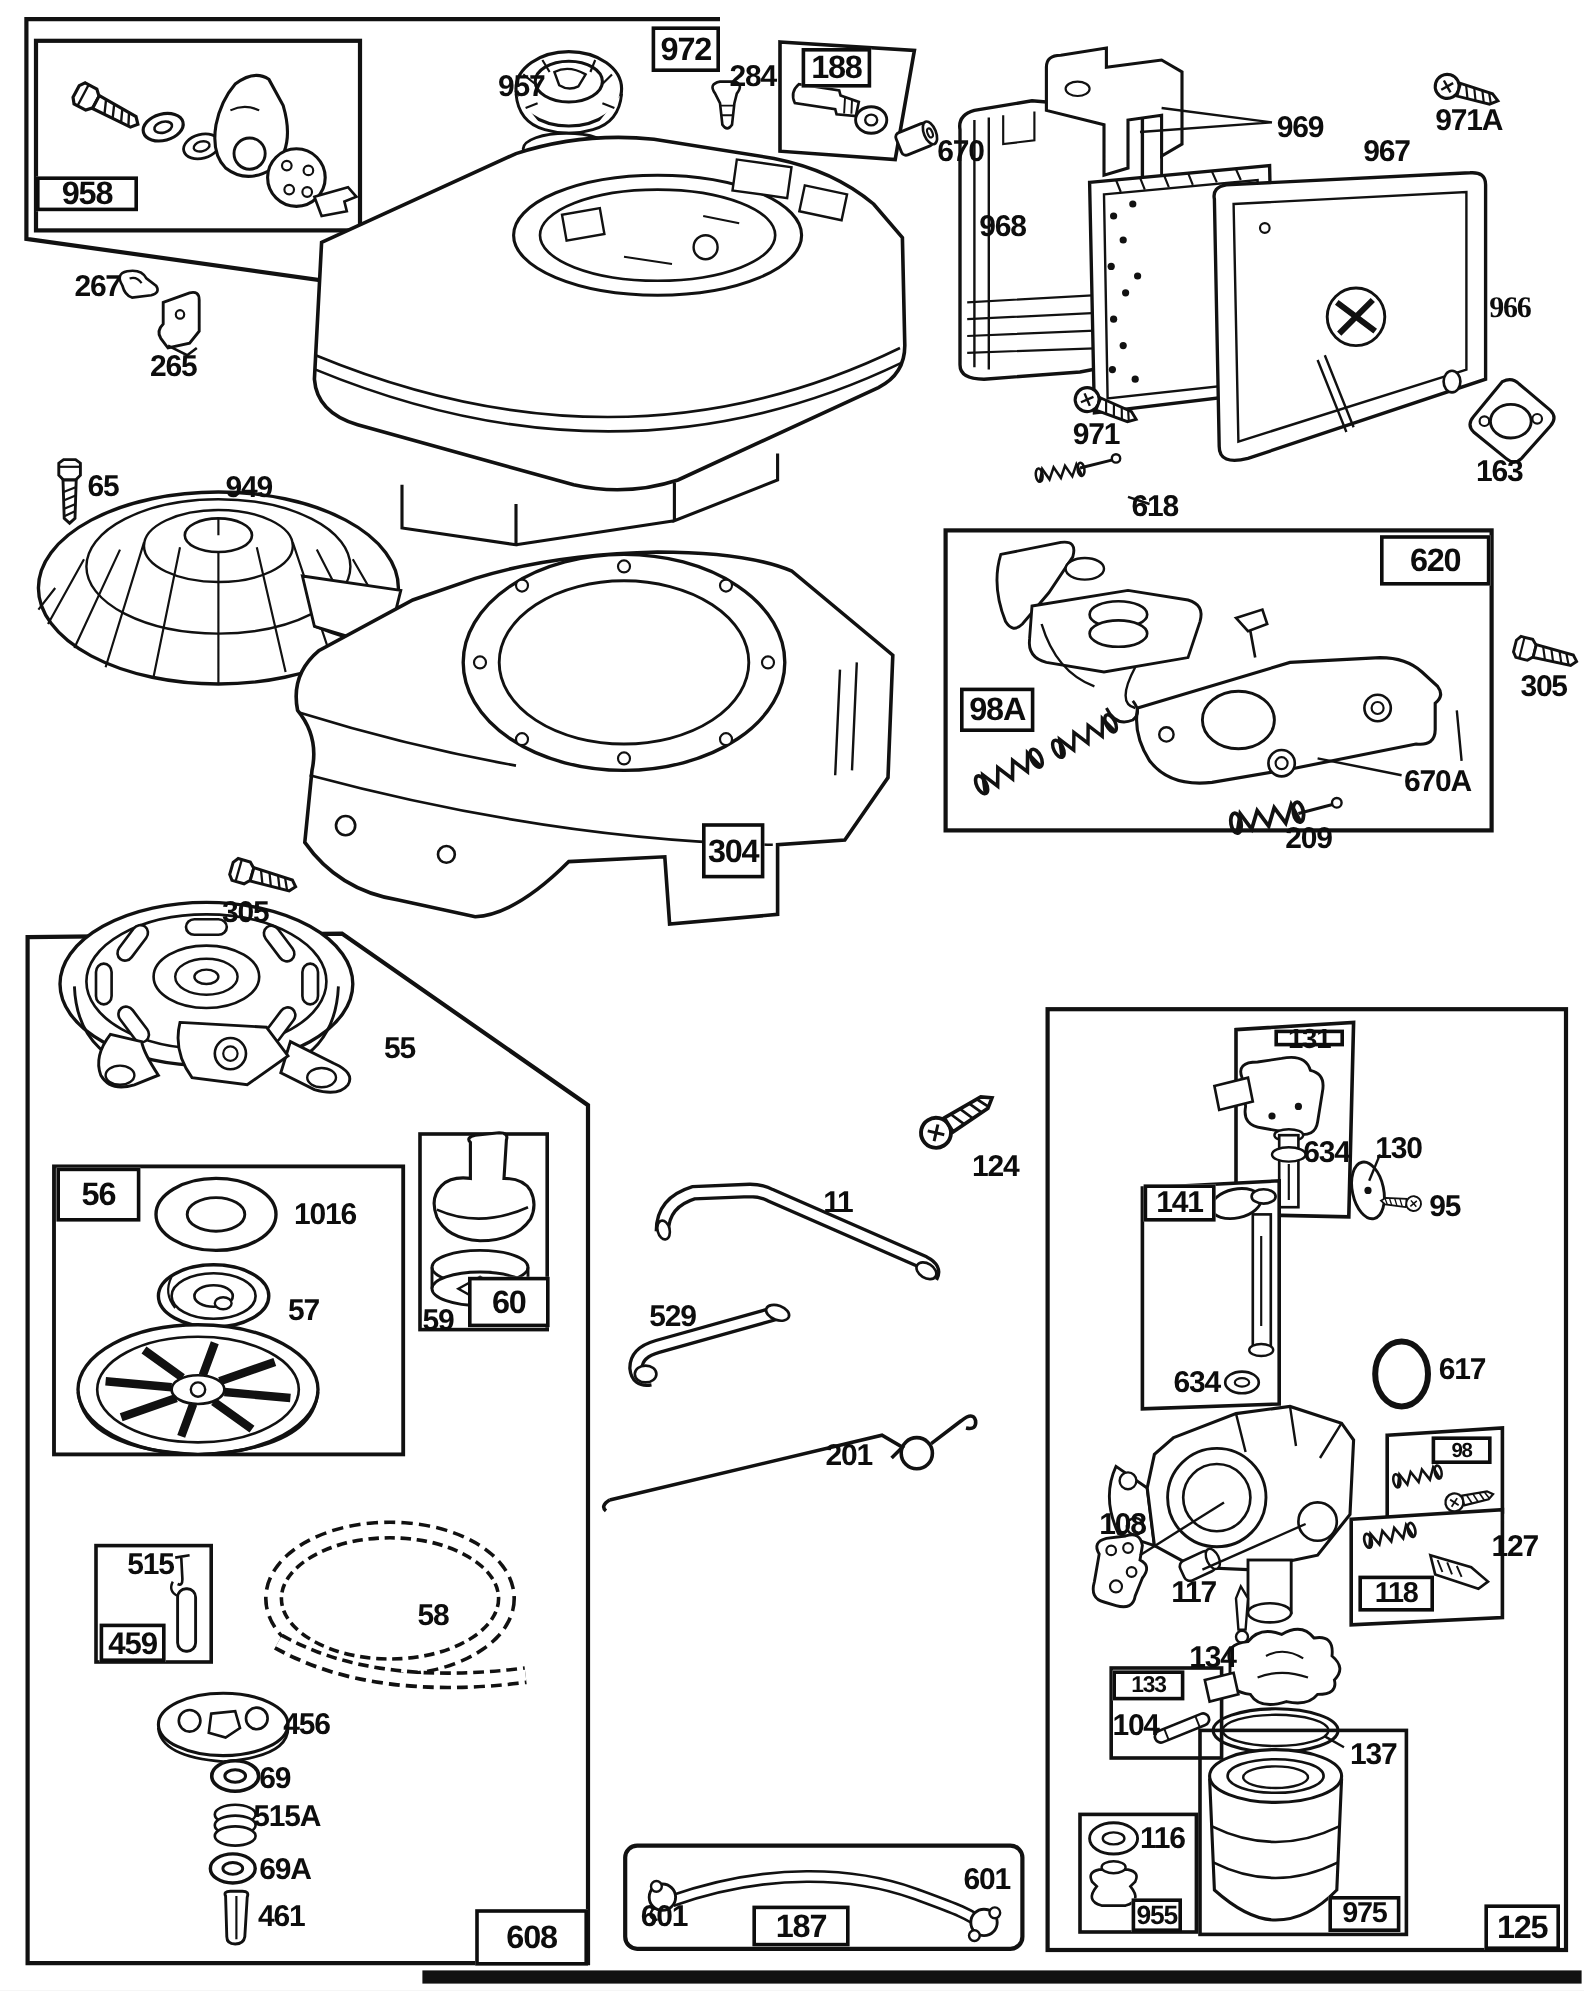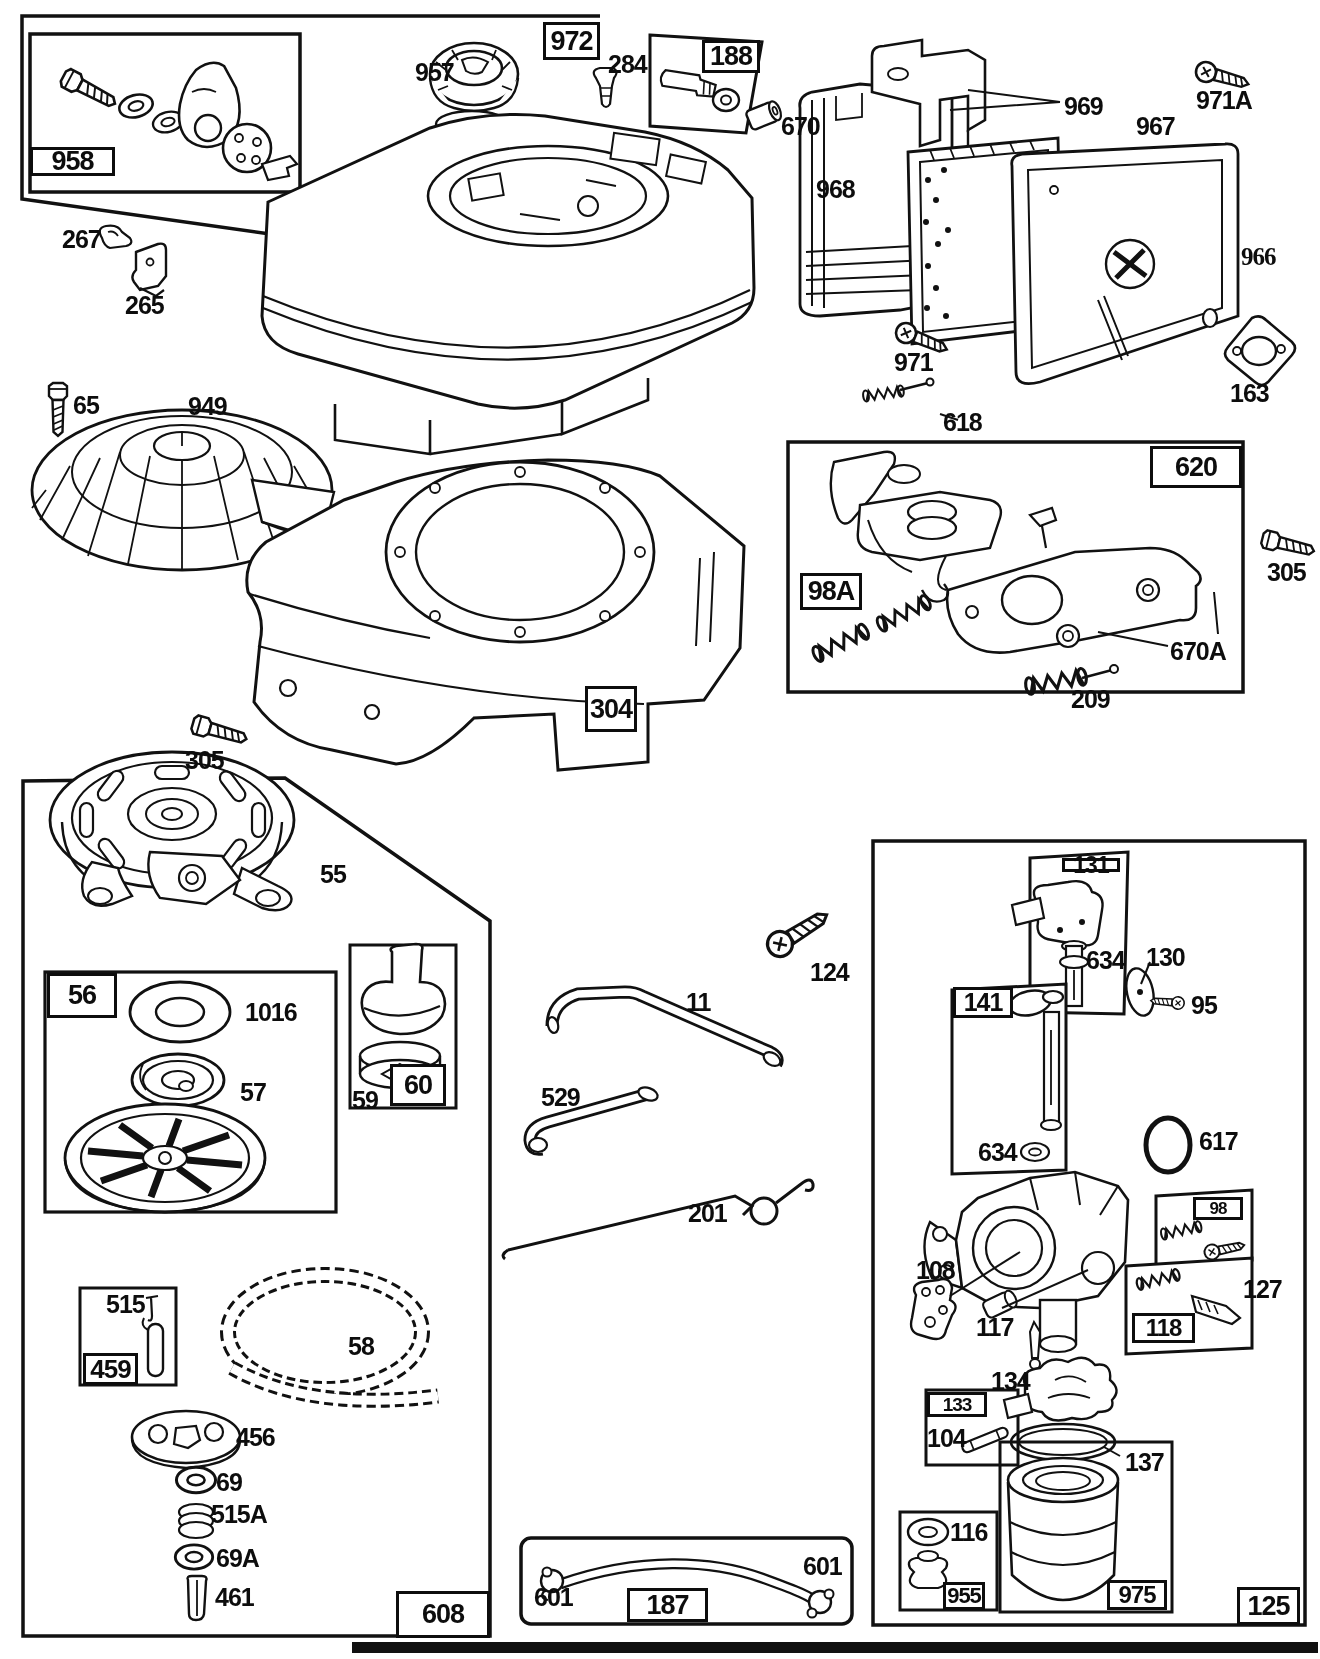--- a/index.html
+++ b/index.html
@@ -481,26 +481,26 @@
     <path d="M1120,1456 L1104,1447"></path>
     <path d="M1020,1252 L950,1296"></path>
     <path d="M1088,1270 L1002,1308"></path>
     <path d="M958,420 L940,414"></path>
   </g>
 </svg>
 
 <div id="labels">
       <div class="box-label" style="left: 30px; top: 147px; width: 85px; height: 29px; font-size: 27px;">958</div>
       <div class="box-label" style="left: 543px; top: 22px; width: 57px; height: 38px; font-size: 27px;">972</div>
-      <div class="box-label" style="left: 702px; top: 40px; width: 58px; height: 33px; font-size: 27px;">188</div>
+      <div class="box-label" style="left: 668px; top: 40px; width: 58px; height: 33px; font-size: 27px;">188</div>
       <div class="box-label" style="left: 585px; top: 686px; width: 52px; height: 46px; font-size: 27px;">304</div>
       <div class="box-label" style="left: 1150px; top: 446px; width: 92px; height: 42px; font-size: 27px;">620</div>
       <div class="box-label" style="left: 800px; top: 573px; width: 62px; height: 37px; font-size: 27px;">98A</div>
       <div class="box-label" style="left: 47px; top: 973px; width: 70px; height: 45px; font-size: 27px;">56</div>
-      <div class="box-label" style="left: 390px; top: 1064px; width: 56px; height: 42px; font-size: 27px;">60</div>
+      <div class="box-label" style="left: 390px; top: 1064px; width: 68px; height: 42px; font-size: 27px;">60</div>
       <div class="box-label" style="left: 83px; top: 1353px; width: 55px; height: 32px; font-size: 26px;">459</div>
       <div class="box-label" style="left: 396px; top: 1591px; width: 94px; height: 47px; font-size: 27px;">608</div>
       <div class="box-label" style="left: 627px; top: 1588px; width: 81px; height: 34px; font-size: 27px;">187</div>
       <div class="box-label" style="left: 1062px; top: 858px; width: 58px; height: 14px; font-size: 23px;">131</div>
       <div class="box-label" style="left: 953px; top: 987px; width: 60px; height: 31px; font-size: 25px;">141</div>
       <div class="box-label" style="left: 1193px; top: 1197px; width: 50px; height: 23px; font-size: 17px;">98</div>
       <div class="box-label" style="left: 1132px; top: 1313px; width: 63px; height: 30px; font-size: 24px;">118</div>
       <div class="box-label" style="left: 927px; top: 1392px; width: 60px; height: 25px; font-size: 19px;">133</div>
       <div class="box-label" style="left: 943px; top: 1582px; width: 42px; height: 28px; font-size: 22px;">955</div>
       <div class="box-label" style="left: 1107px; top: 1580px; width: 60px; height: 30px; font-size: 24px;">975</div>

